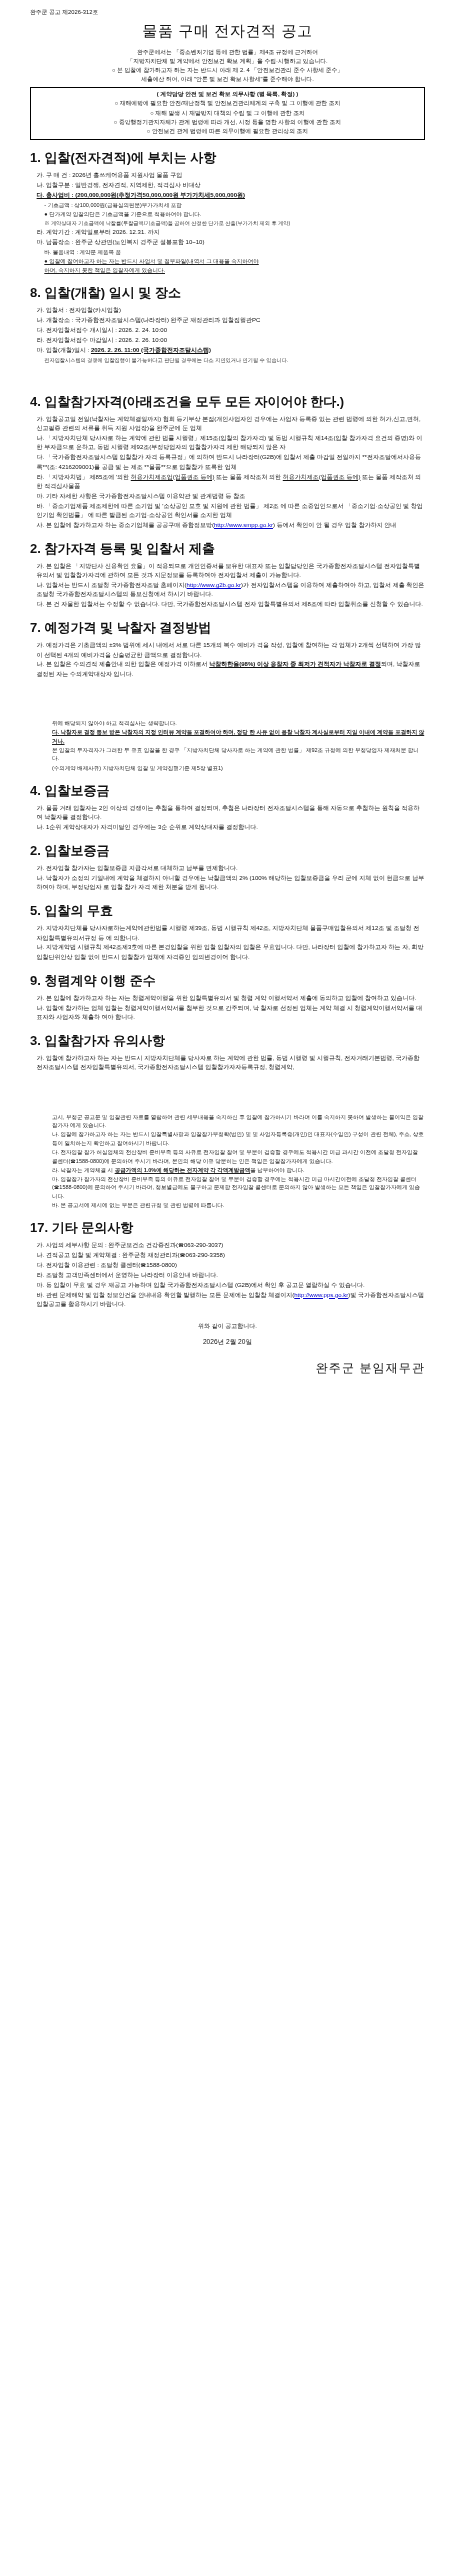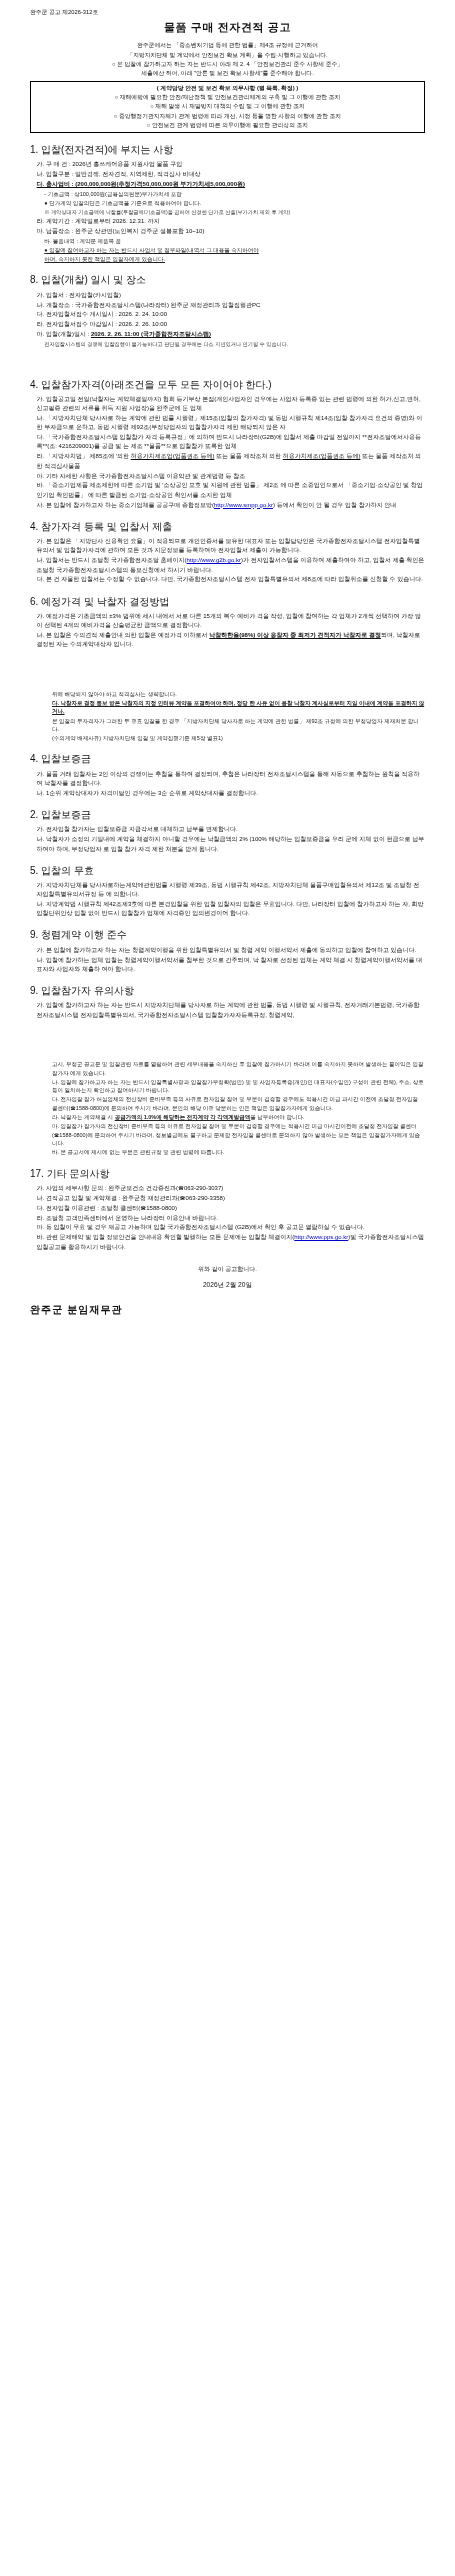--- a/index.html
+++ b/index.html
@@ -16,44 +16,44 @@
     box-sizing:border-box;
     padding:7.7px 30px 16.5px 30px;
   }
   .doc-no{
     font-size:5.8px;
     color:#111;
     margin:0 0 2.2px 0;
   }
   .doc-title{
     text-align:center;
-    font-size:11px;
-    font-weight:bold;
+    font-size:15px;
+    font-weight:normal;
     letter-spacing:0.6px;
     margin:1.1px 0 5.5px 0;
   }
   .intro{
     text-align:center;
     font-size:5.8px;
     line-height:1.6;
     margin:0 0 2.2px 0;
   }
   .intro .ln{display:block;}
   .notice-box{
     border:0.6px solid #000;
     margin:2.2px 0 4.4px 0;
     padding:2.2px 3.3px;
     text-align:center;
     font-size:5.8px;
     line-height:1.6;
   }
   .notice-box .hd{font-weight:bold;}
   h2.sec{
-    font-size:10px;
-    font-weight:normal;
+    font-size:13px;
+    font-weight:bold;
     margin:8.8px 0 2.8px 0;
   }
   .lv1{ margin:0.6px 0 0.6px 6.6px; }
   .lv2{ margin:0.6px 0 0.6px 14.3px; }
   .lv3{ margin:0.6px 0 0.6px 22px; }
   .small{ font-size:5.5px; color:#222; }
   .tiny{ font-size:5.2px; color:#333; }
   .u{ text-decoration:underline; }
   .b{ font-weight:bold; }
   .link{ color:#0000cc; text-decoration:underline; }
@@ -63,23 +63,23 @@
     text-align:center;
     font-size:6px;
     margin-top:13.2px;
   }
   .date-line{
     text-align:center;
     font-size:6.6px;
     margin-top:5.5px;
   }
   .issuer{
-    text-align:left;
-    font-size:10px;
-    font-weight:bold;
+    text-align:right;
+    font-size:12px;
+    font-weight:normal;
     margin-top:12px;
     letter-spacing:1.1px;
   }
   p{margin:0;}
 </style>
 </head>
 <body>
 
 <div class="page">
 
@@ -137,28 +137,28 @@
     <p class="lv1">나. 「지방자치단체 당사자로 하는 계약에 관한 법률 시행령」제15조(입찰의 참가자격) 및 동법 시행규칙 제14조(입찰 참가자격 요건의 증명)와 이한 부자금으로 운하고, 동법 시행령 제92조(부정당업자의 입찰참가자격 제한 해당되지 않은 자</p>
     <p class="lv1">다. 「국가종합전자조달시스템 입찰참가 자격 등록규정」에 의하여 반드시 나라장터(G2B)에 입찰서 제출 마감일 전일까지 **전자조달에서사용등록**(조: 4216209001)를 공급 및 는 제조 **물품**으로 입찰참가 또록한 업체</p>
     <p class="lv1">라. 「지방자치법」 제85조에 '의한 <span class="u">허용가치제조업(업품권조 등에)</span> 또는 물품 제작조처 의한 <span class="u">허용가치제조(업품권조 등에)</span> 또는 물품 제작조처 의한 적격심사물품</p>
     <p class="lv1">마. 기타 자세한 사항은 국가종합전자조달시스템 이용약관 및 관계법령 등 참조</p>
     <p class="lv2 small"></p>
     <p class="lv1">바. 「중소기업제품 제조제한에 따른 소기업 및 '소상공인 모호 및 지원에 관한 법률」 제2조 에 따른 소중업인으로서 「중소기업·소상공인 및 창업인기업 확인법률」 에 따른 발급된 소기업·소상공인 확인서를 소지한 업체</p>
     <p class="lv2 tiny"></p>
     <p class="lv1">사. 본 입찰에 참가하고자 하는 중소기업체를 공공구매 종합정보망(<span class="link">http://www.smpp.go.kr</span>) 등에서 확인이 안 될 경우 입찰 참가하지 안내</p>
   </div>
 
-  <h2 class="sec">4. 참가자격 등록 및 입찰서 제출</h2>
+  <h2 class="sec">2. 참가자격 등록 및 입찰서 제출</h2>
   <div>
     <p class="lv1">가. 본 입찰은 「지방단사 신용확인 요율」이 적용되므로 개인인증서를 보유한 대표자 또는 입찰담당인은 국가종합전자조달시스템 전자입찰특별유의서 및 입찰참가자격에 관하여 모든 것과 지문정보를 등록하여야 전자입찰서 제출이 가능합니다.</p>
     <p class="lv1">나. 입찰서는 반드시 조달청 국가종합전자조달 홈페이지(<span class="link">http://www.g2b.go.kr</span>)가 전자입찰서스템을 이용하여 제출하여야 하고, 입찰서 제출 확인은 조달청 국가종합전자조달시스템의 통보신청에서 하시기 바랍니다.</p>
     <p class="lv1">다. 본 건 자물한 입찰서는 수정할 수 없습니다. 다만, 국가종합전자조달시스템 전자 입찰특별유의서 제8조에 따라 입찰취소를 신청할 수 있습니다.</p>
   </div>
 
-  <h2 class="sec">6. 예정가격 및 낙찰자 결정방법</h2>
+  <h2 class="sec">7. 예정가격 및 낙찰자 결정방법</h2>
   <div>
     <p class="lv1">가. 예정가격은 기초금액의 ±3% 범위에 세시 내에서 서로 다른 15개의 복수 예비가 격을 작성, 입찰에 참여하는 각 업체가 2개씩 선택하여 가장 많이 선택된 4개의 예비가격을 산술평균한 금액으로 결정합니다.</p>
     <p class="lv1">나. 본 입찰은 수의견적 제출안내 의한 입찰은 예정가격 이하로서 <span class="u b">낙찰하한율(98%) 이상 응찰자 중 최저가 견적자가 낙찰자로 결정</span>되며, 낙찰자로 결정된 자는 수의계약대상자 입니다.</p>
   </div>
 
   <div class="spacer-lg"></div>
 
   <div>
     <p class="lv3 small">위에 해당되지 않아야 하고 적격심사는 생략합니다.</p>
     <p class="lv3 small b u">다. 낙찰자로 결정 통보 받은 낙찰자의 지정 인터뷰 계약을 포결하여야 하며, 정당 한 사유 없이 응찰 낙찰자 계사실로부터 지일 이내에 계약을 포결하지 않거나,</p>
@@ -182,21 +182,21 @@
     <p class="lv1">가. 지방자치단체를 당사자로하는계약에관한법률 시행령 제39조, 동법 시행규칙 제42조, 지방자치단체 물품구매입찰유의서 제12조 및 조달청 전자입찰특별유의서규정 등 에 의합니다.</p>
     <p class="lv1">나. 지방계약법 시행규칙 제42조제3호에 따른 본경입찰을 위한 입찰 입찰자의 입찰은 무효입니다. 다만, 나라장터 입찰에 참가하고자 하는 자, 희망 입찰단위안상 입찰 없이 반드시 입찰참가 업체에 자격증인 임의변경이어 합니다.</p>
   </div>
 
   <h2 class="sec">9. 청렴계약 이행 준수</h2>
   <div>
     <p class="lv1">가. 본 입찰에 참가하고자 하는 자는 청렴계약이행을 위한 입찰특별유의서 및 청렴 계약 이행서약서 제출에 동의하고 입찰에 참여하고 있습니다.</p>
     <p class="lv1">나. 입찰에 참가하는 업체 입찰는 청렴계약이행서약서를 첨부한 것으로 간주되며, 낙 찰자로 선정된 업체는 계약 체결 시 청렴계약이행서약서를 대표자와 사업자와 체출하 여야 합니다.</p>
   </div>
 
-  <h2 class="sec">9. 입찰참가자 유의사항</h2>
+  <h2 class="sec">3. 입찰참가자 유의사항</h2>
   <div>
     <p class="lv1">가. 입찰에 참가하고자 하는 자는 반드시 지방자치단체를 당사자로 하는 계약에 관한 법률, 동법 시행령 및 시행규칙, 전자거래기본법령, 국가종합전자조달시스템 전자입찰특별유의서, 국가종합전자조달시스템 입찰참가자자등록규정, 청렴계약,</p>
   </div>
 
   <div class="spacer-lg"></div>
 
   <div>
     <p class="lv3 small">고시, 부정군 공고문 및 입찰관련 자료를 열람하여 관련 세부내용을 숙지하신 후 입찰에 참가하시기 바라며 이를 숙지하지 못하여 발생하는 불이익은 입찰 참가자 에게 있습니다.</p>
     <p class="lv3 small">나. 입찰에 참가하고자 하는 자는 반드시 입찰특별사항과 입찰참가부정확(법인) 및 및 사업자등록증(개인)인 대표자(수임인) 구성이 관련 전체), 주소, 상호 등이 일치하는지 확인하고 참여하시기 바랍니다.</p>
     <p class="lv3 small">다. 전자입찰 참가 허심업체의 전산장비 준비부족 등의 사유로 전자입찰 참여 및 부분이 검증할 경우에도 적용시간 미급 과시간 이전에 조달청 전자입찰 콜센터(☎1588-0800)에 문의하여 주시기 바라며, 본인의 해당 이유 당분히는 인은 책임은 입찰참가자에게 있습니다.</p>

